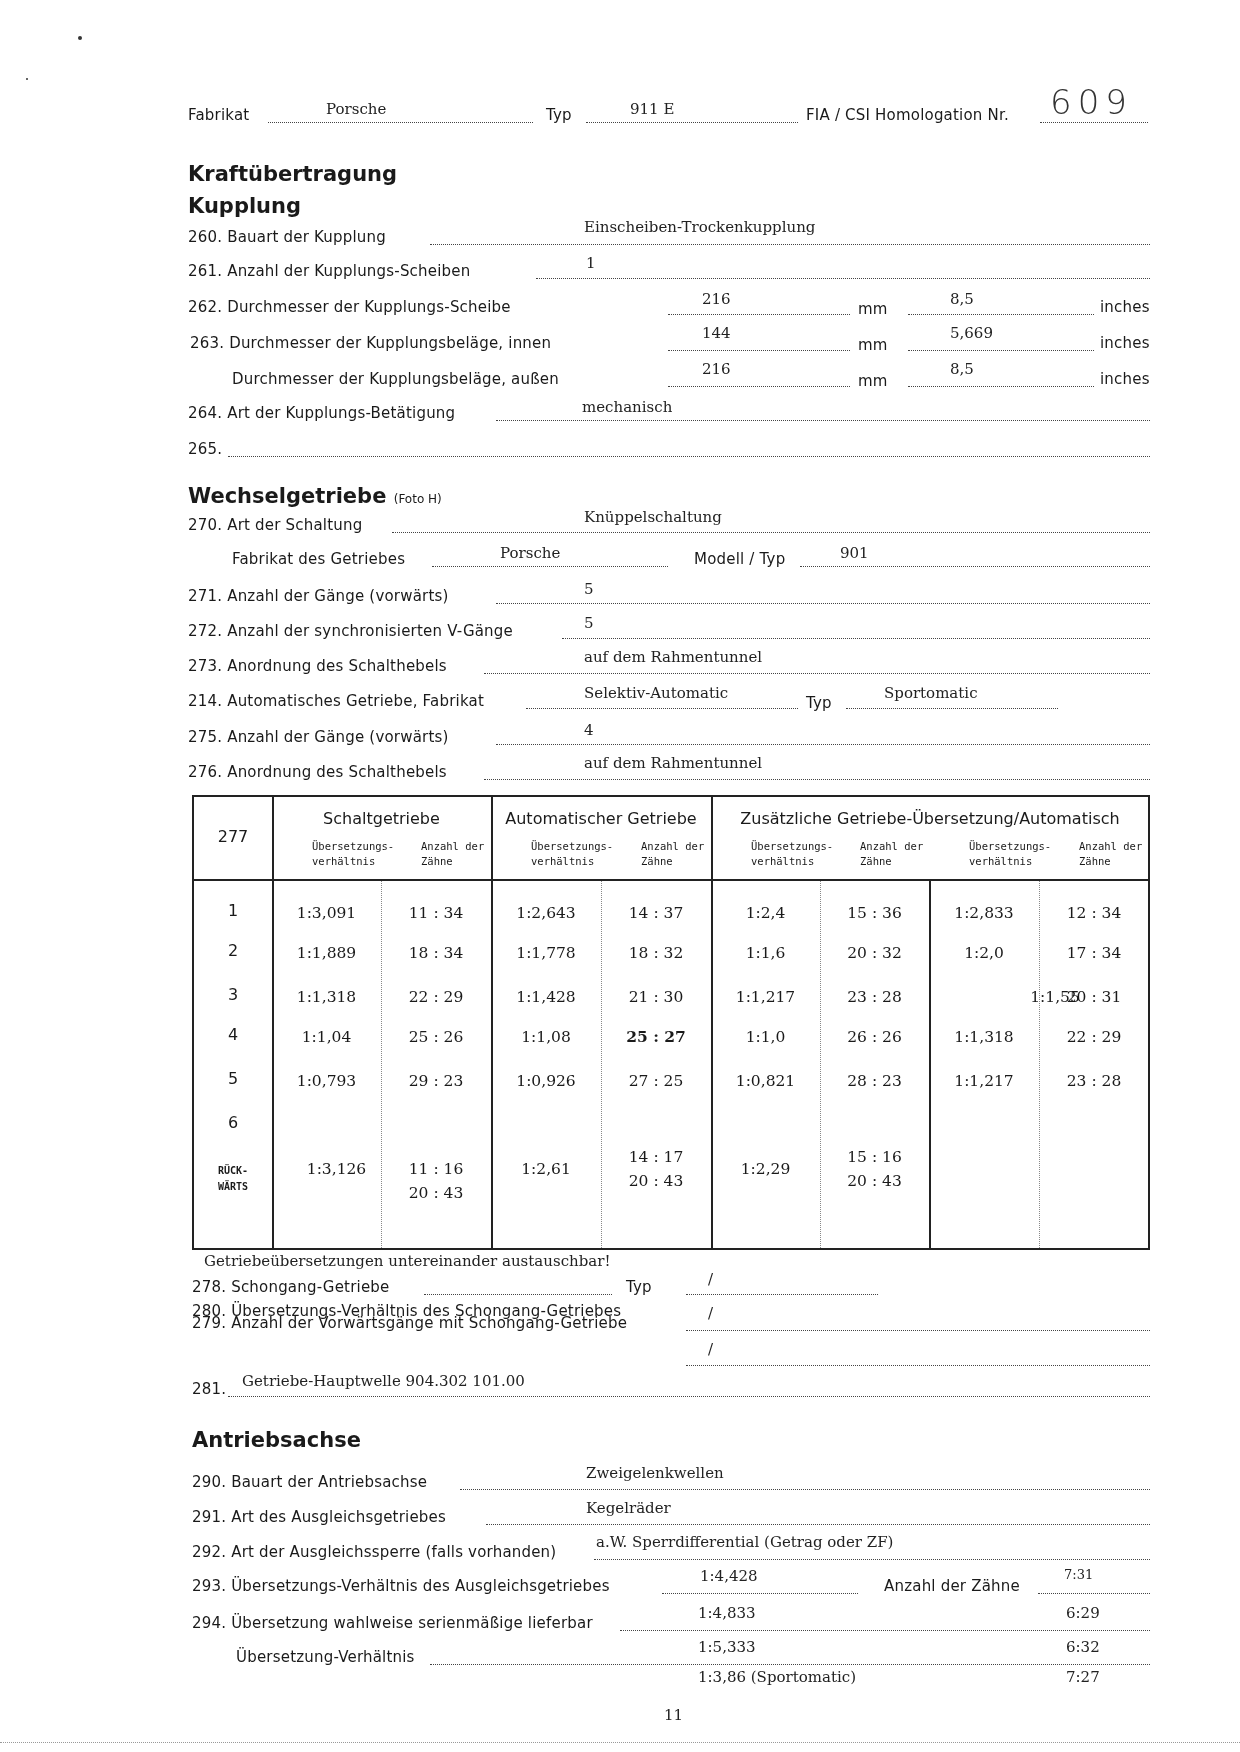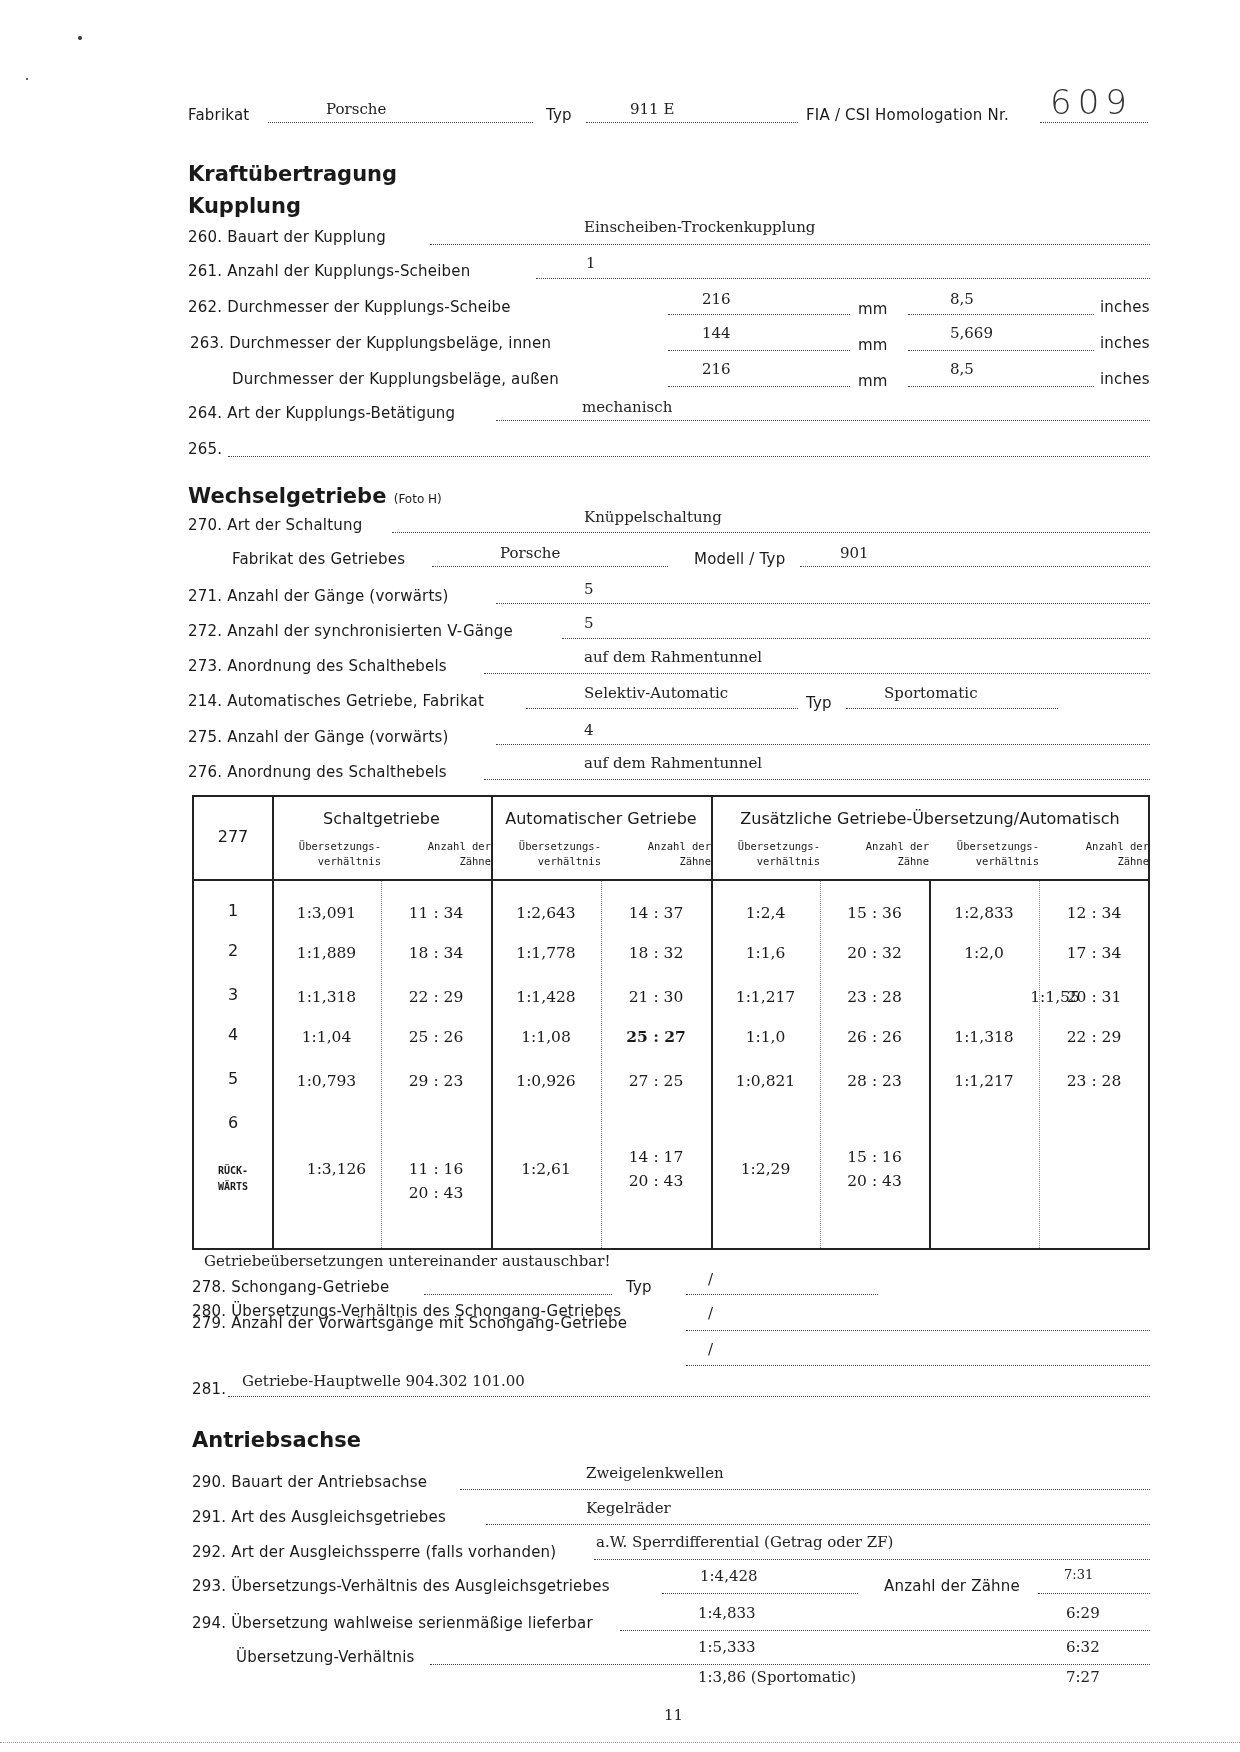--- a/index.html
+++ b/index.html
@@ -10,21 +10,21 @@
   .dots { position:absolute; height:0; border-bottom:1.5px dotted #444; }
   .h1 { position:absolute; font-family:"DejaVu Sans", sans-serif; font-weight:bold; font-size:21px; white-space:nowrap; }
   .small { font-size:12px; font-weight:normal; }
   .hand { position:absolute; font-family:"DejaVu Sans", sans-serif; font-size:34px; font-weight:200; letter-spacing:6px; color:#333; }
   
   .tbl { position:absolute; left:192px; top:795px; width:958px; height:455px; border:2.5px solid #222; box-sizing:border-box; }
   .vline { position:absolute; top:0; bottom:0; border-left:2px solid #222; }
   .vdot { position:absolute; top:0; bottom:0; border-left:1.2px dotted #888; }
   .hline { position:absolute; left:0; right:0; border-top:2px solid #222; }
   .th { position:absolute; font-family:"DejaVu Sans", sans-serif; font-size:16px; white-space:nowrap; text-align:center; }
-  .sub { position:absolute; font-family:"DejaVu Sans Mono", monospace; font-size:10.5px; line-height:15px; text-align:right; white-space:pre-line; }
+  .sub { position:absolute; font-family:"DejaVu Sans Mono", monospace; font-size:10.5px; line-height:15px; text-align:left; white-space:pre-line;padding-left:40px; }
   .cell { position:absolute; font-family:"DejaVu Serif", serif; font-size:15.5px; text-align:center; white-space:pre-line; line-height:24px; }
   .gear { position:absolute; font-family:"DejaVu Sans", sans-serif; font-size:16px; text-align:center; }
   .rw { position:absolute; font-family:"DejaVu Sans Mono", monospace; font-size:10px; font-weight:bold; line-height:16px; text-align:center; white-space:pre-line; }
   .speck { position:absolute; background:#333; border-radius:50%; }
 </style>
 </head>
 <body>
 
 <div class="speck" style="left:78px;top:36px;width:4px;height:4px;"></div>
 <div class="speck" style="left:26px;top:78px;width:2px;height:2px;"></div>

